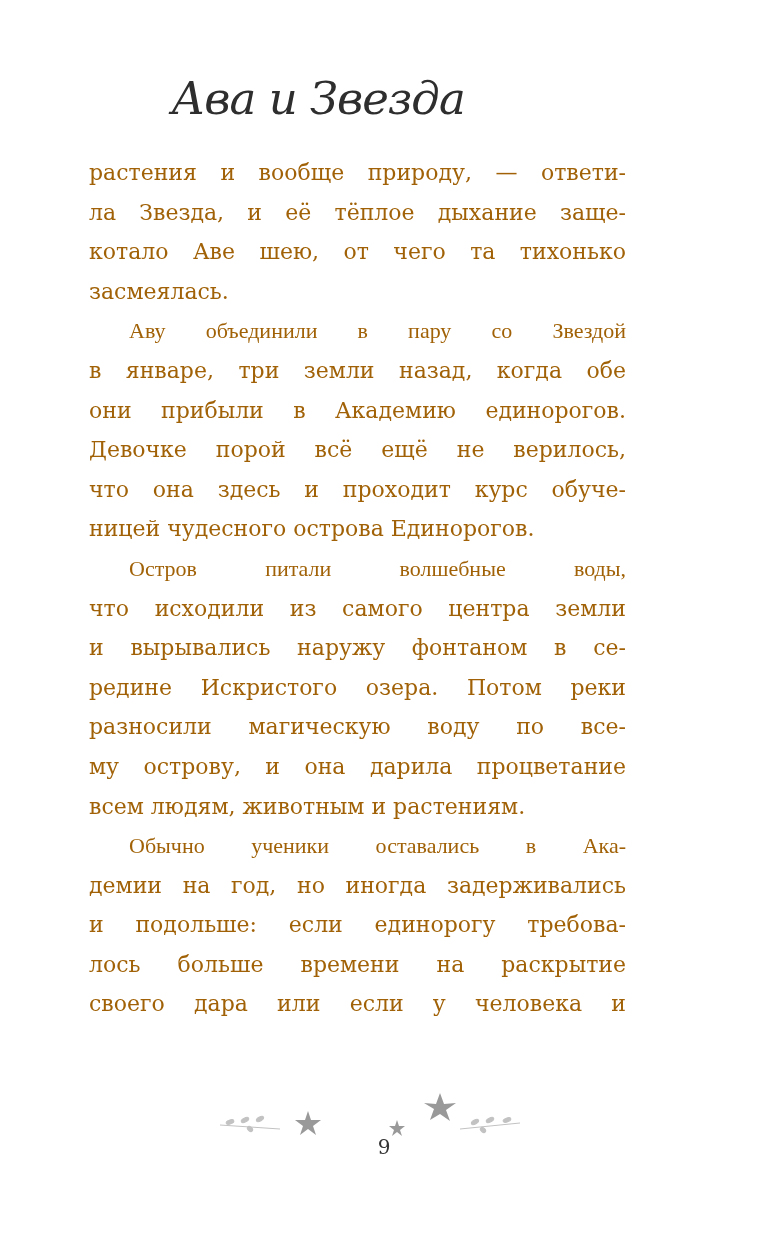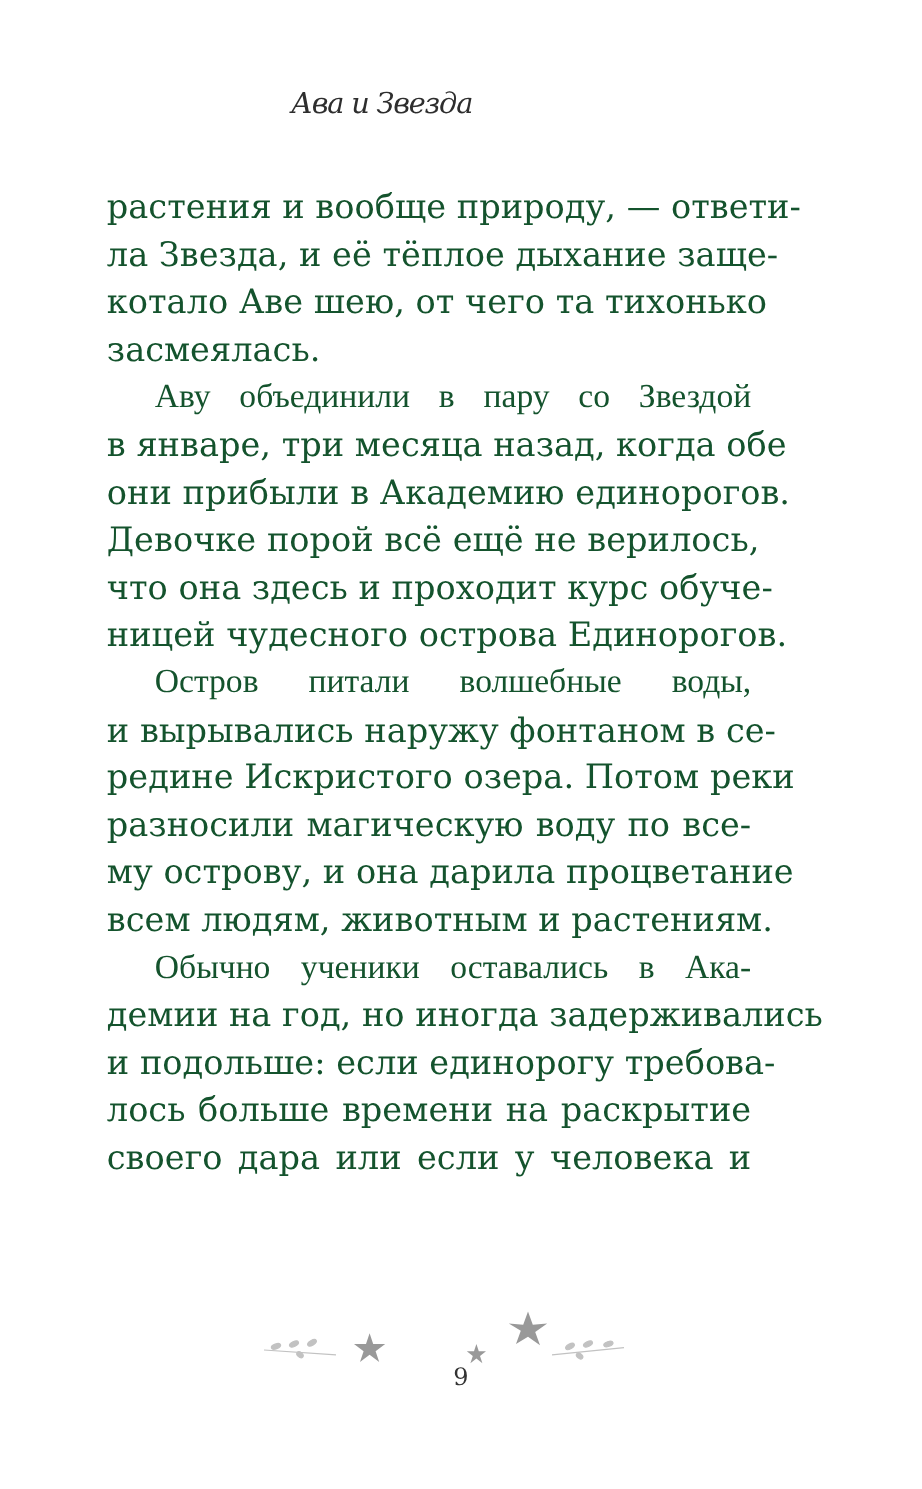--- a/index.html
+++ b/index.html
@@ -1,25 +1,25 @@
 <!DOCTYPE html>
 <html><head>
 <meta charset="utf-8">
 <style>
   html, body { margin:0; padding:0; background:#ffffff; }
   body { width:768px; height:1241px; position:relative; overflow:hidden; }
   .header {
     position:absolute; left:0; width:636px; top:72px; height:60px;
     text-align:center;
     font-family:"DejaVu Serif", serif; font-style:italic;
-    font-size:24px; color:#2e2e2e; letter-spacing:-1px;
+    font-size:45px; color:#2e2e2e; letter-spacing:-1px;
   }
   .body-text {
     position:absolute; left:89px; width:537px; top:153px;
-    font-family:"DejaVu Serif", serif; font-size:28px; color:#14532d;
+    font-family:"DejaVu Serif", serif; font-size:22px; color:#a16207;
   }
   .line {
     height:39.6px; line-height:39.6px; white-space:nowrap;
     text-align:justify; text-align-last:justify;
   }
   .line.last { text-align:left; text-align-last:left; }
   .line.indent { padding-left:40px;font-family:Liberation Serif, serif; }
   .ornament { position:absolute; left:215px; top:1085px; width:310px; height:60px; }
   .page-num {
     position:absolute; left:0; width:768px; top:1135px; text-align:center;
@@ -32,27 +32,28 @@
 <div class="header">Ава и Звезда</div>
 
 <div class="body-text">
 
   <div class="line">растения и вообще природу, — ответи-</div>
   <div class="line">ла Звезда, и её тёплое дыхание защe-</div>
   <div class="line">котало Аве шею, от чего та тихонько</div>
   <div class="line last">засмеялась.</div>
 
   <div class="line indent">Аву объединили в пару со Звездой</div>
-  <div class="line">в январе, три месяца назад, когда обе</div>
+  <div class="line">в январе, три земли назад, когда обе</div>
   <div class="line">они прибыли в Академию единорогов.</div>
   <div class="line">Девочке порой всё ещё не верилось,</div>
   <div class="line">что она здесь и проходит курс обуче-</div>
   <div class="line last">ницей чудесного острова Единорогов.</div>
 
   <div class="line indent">Остров питали волшебные воды,</div>
+  <div class="line">что исходили из самого центра земли</div>
   <div class="line">и вырывались наружу фонтаном в се-</div>
   <div class="line">редине Искристого озера. Потом реки</div>
   <div class="line">разносили магическую воду по все-</div>
   <div class="line">му острову, и она дарила процветание</div>
   <div class="line last">всем людям, животным и растениям.</div>
 
   <div class="line indent">Обычно ученики оставались в Ака-</div>
   <div class="line">демии на год, но иногда задерживались</div>
   <div class="line">и подольше: если единорогу требова-</div>
   <div class="line">лось больше времени на раскрытие</div>

